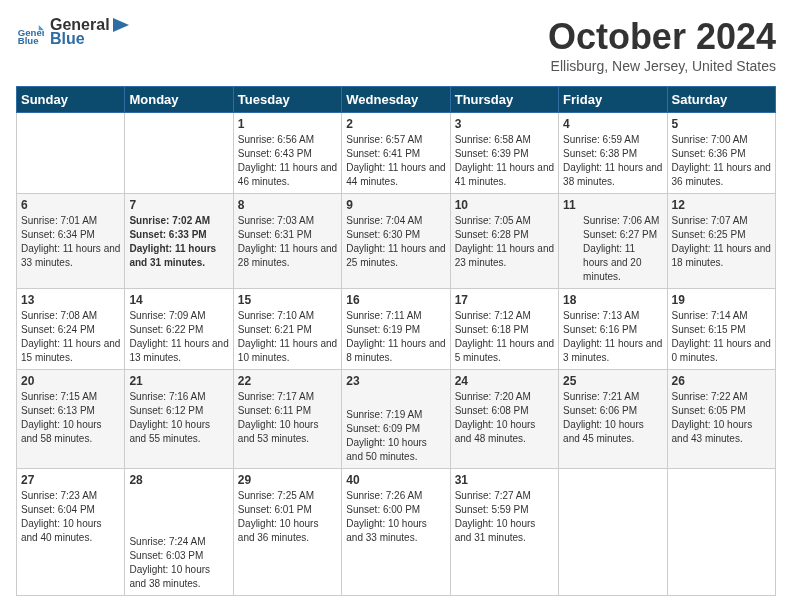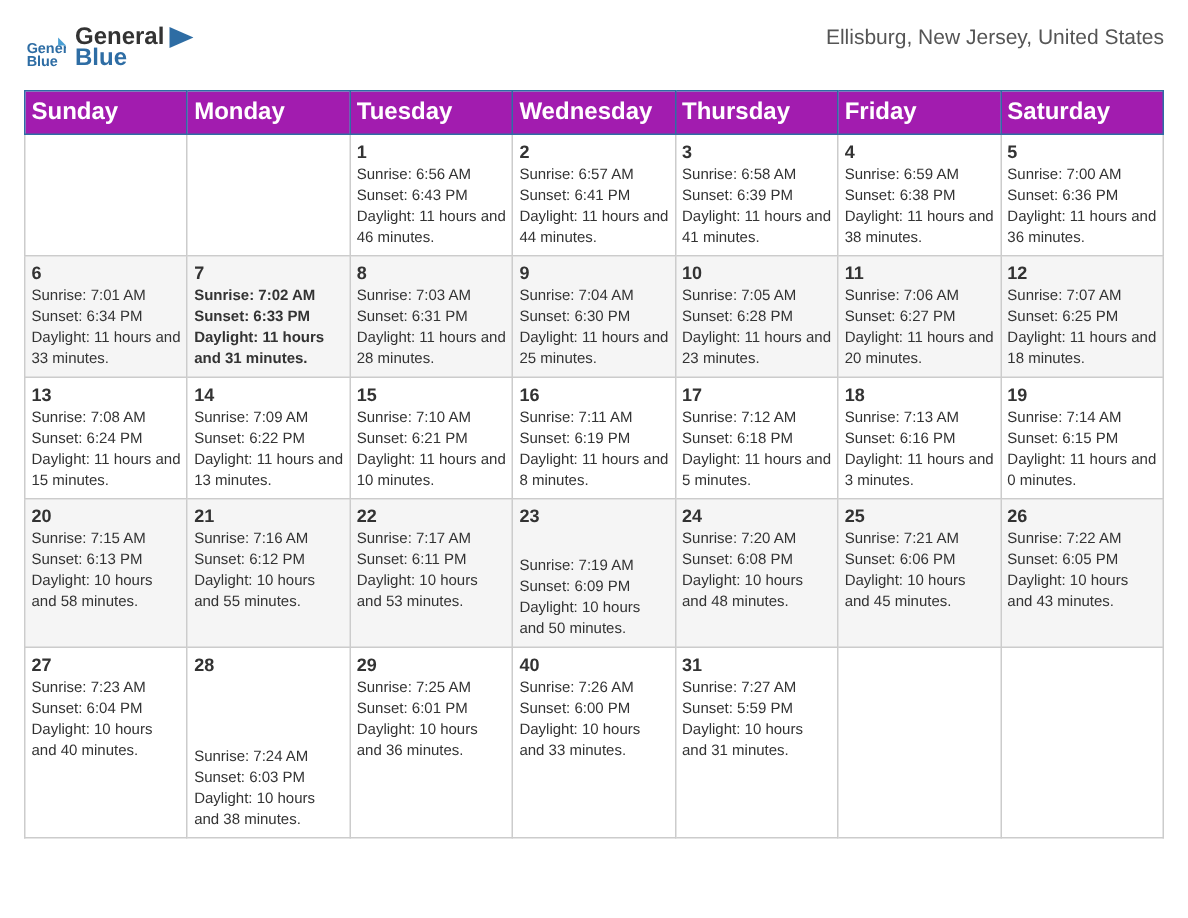--- a/index.html
+++ b/index.html
@@ -36,23 +36,23 @@
     .location {
       font-size: 14px;
       color: #555;
     }
     table {
       width: 100%;
       border-collapse: collapse;
       table-layout: fixed;
     }
     thead th {
-      background-color: #a21caf;
+      background-color: #0c4a6e;
       color: #fff;
-      font-size: 16px;
+      font-size: 13px;
       font-weight: bold;
       padding: 5px 4px;
       text-align: left;
       border: 1px solid #2e6da4;
     }
     tbody td {
       border: 1px solid #ccc;
       vertical-align: top;
       padding: 4px 4px;
       font-size: 10px;
@@ -93,20 +93,21 @@
       <div style="display:flex; align-items:center;">
         <span style="font-size:16px; font-weight:bold; color:#333;">General</span>
         <svg width="18" height="14" viewBox="0 0 18 14" style="margin-left:1px;">
           <polygon points="2,0 18,7 2,14" fill="#2e6da4"></polygon>
         </svg>
       </div>
       <span style="font-size:16px; font-weight:bold; color:#2e6da4; margin-top:-4px;">Blue</span>
     </div>
   </div>
   <div class="title-block">
+    <div class="month-title">October 2024</div>
     <div class="location">Ellisburg, New Jersey, United States</div>
   </div>
 </div>
 
 <table>
   <thead>
     <tr>
     <th>Sunday</th>
         <th>Monday</th>
         <th>Tuesday</th>
@@ -177,21 +178,21 @@
 Daylight: 11 hours and 25 minutes.</div>
         </td>
         <td>
           <span class="day-number">10</span>
           <div class="day-info" style="white-space: pre-line;">Sunrise: 7:05 AM
 Sunset: 6:28 PM
 Daylight: 11 hours and 23 minutes.</div>
         </td>
         <td>
           <span class="day-number">11</span>
-          <div class="day-info" style="white-space: pre-line;">Sunrise: 7:06 AM
+          <div class="day-info" style="white-space: pre-line; margin-left: 20px;">Sunrise: 7:06 AM
 Sunset: 6:27 PM
 Daylight: 11 hours and 20 minutes.</div>
         </td>
         <td>
           <span class="day-number">12</span>
           <div class="day-info" style="white-space: pre-line;">Sunrise: 7:07 AM
 Sunset: 6:25 PM
 Daylight: 11 hours and 18 minutes.</div>
         </td>
       </tr>

